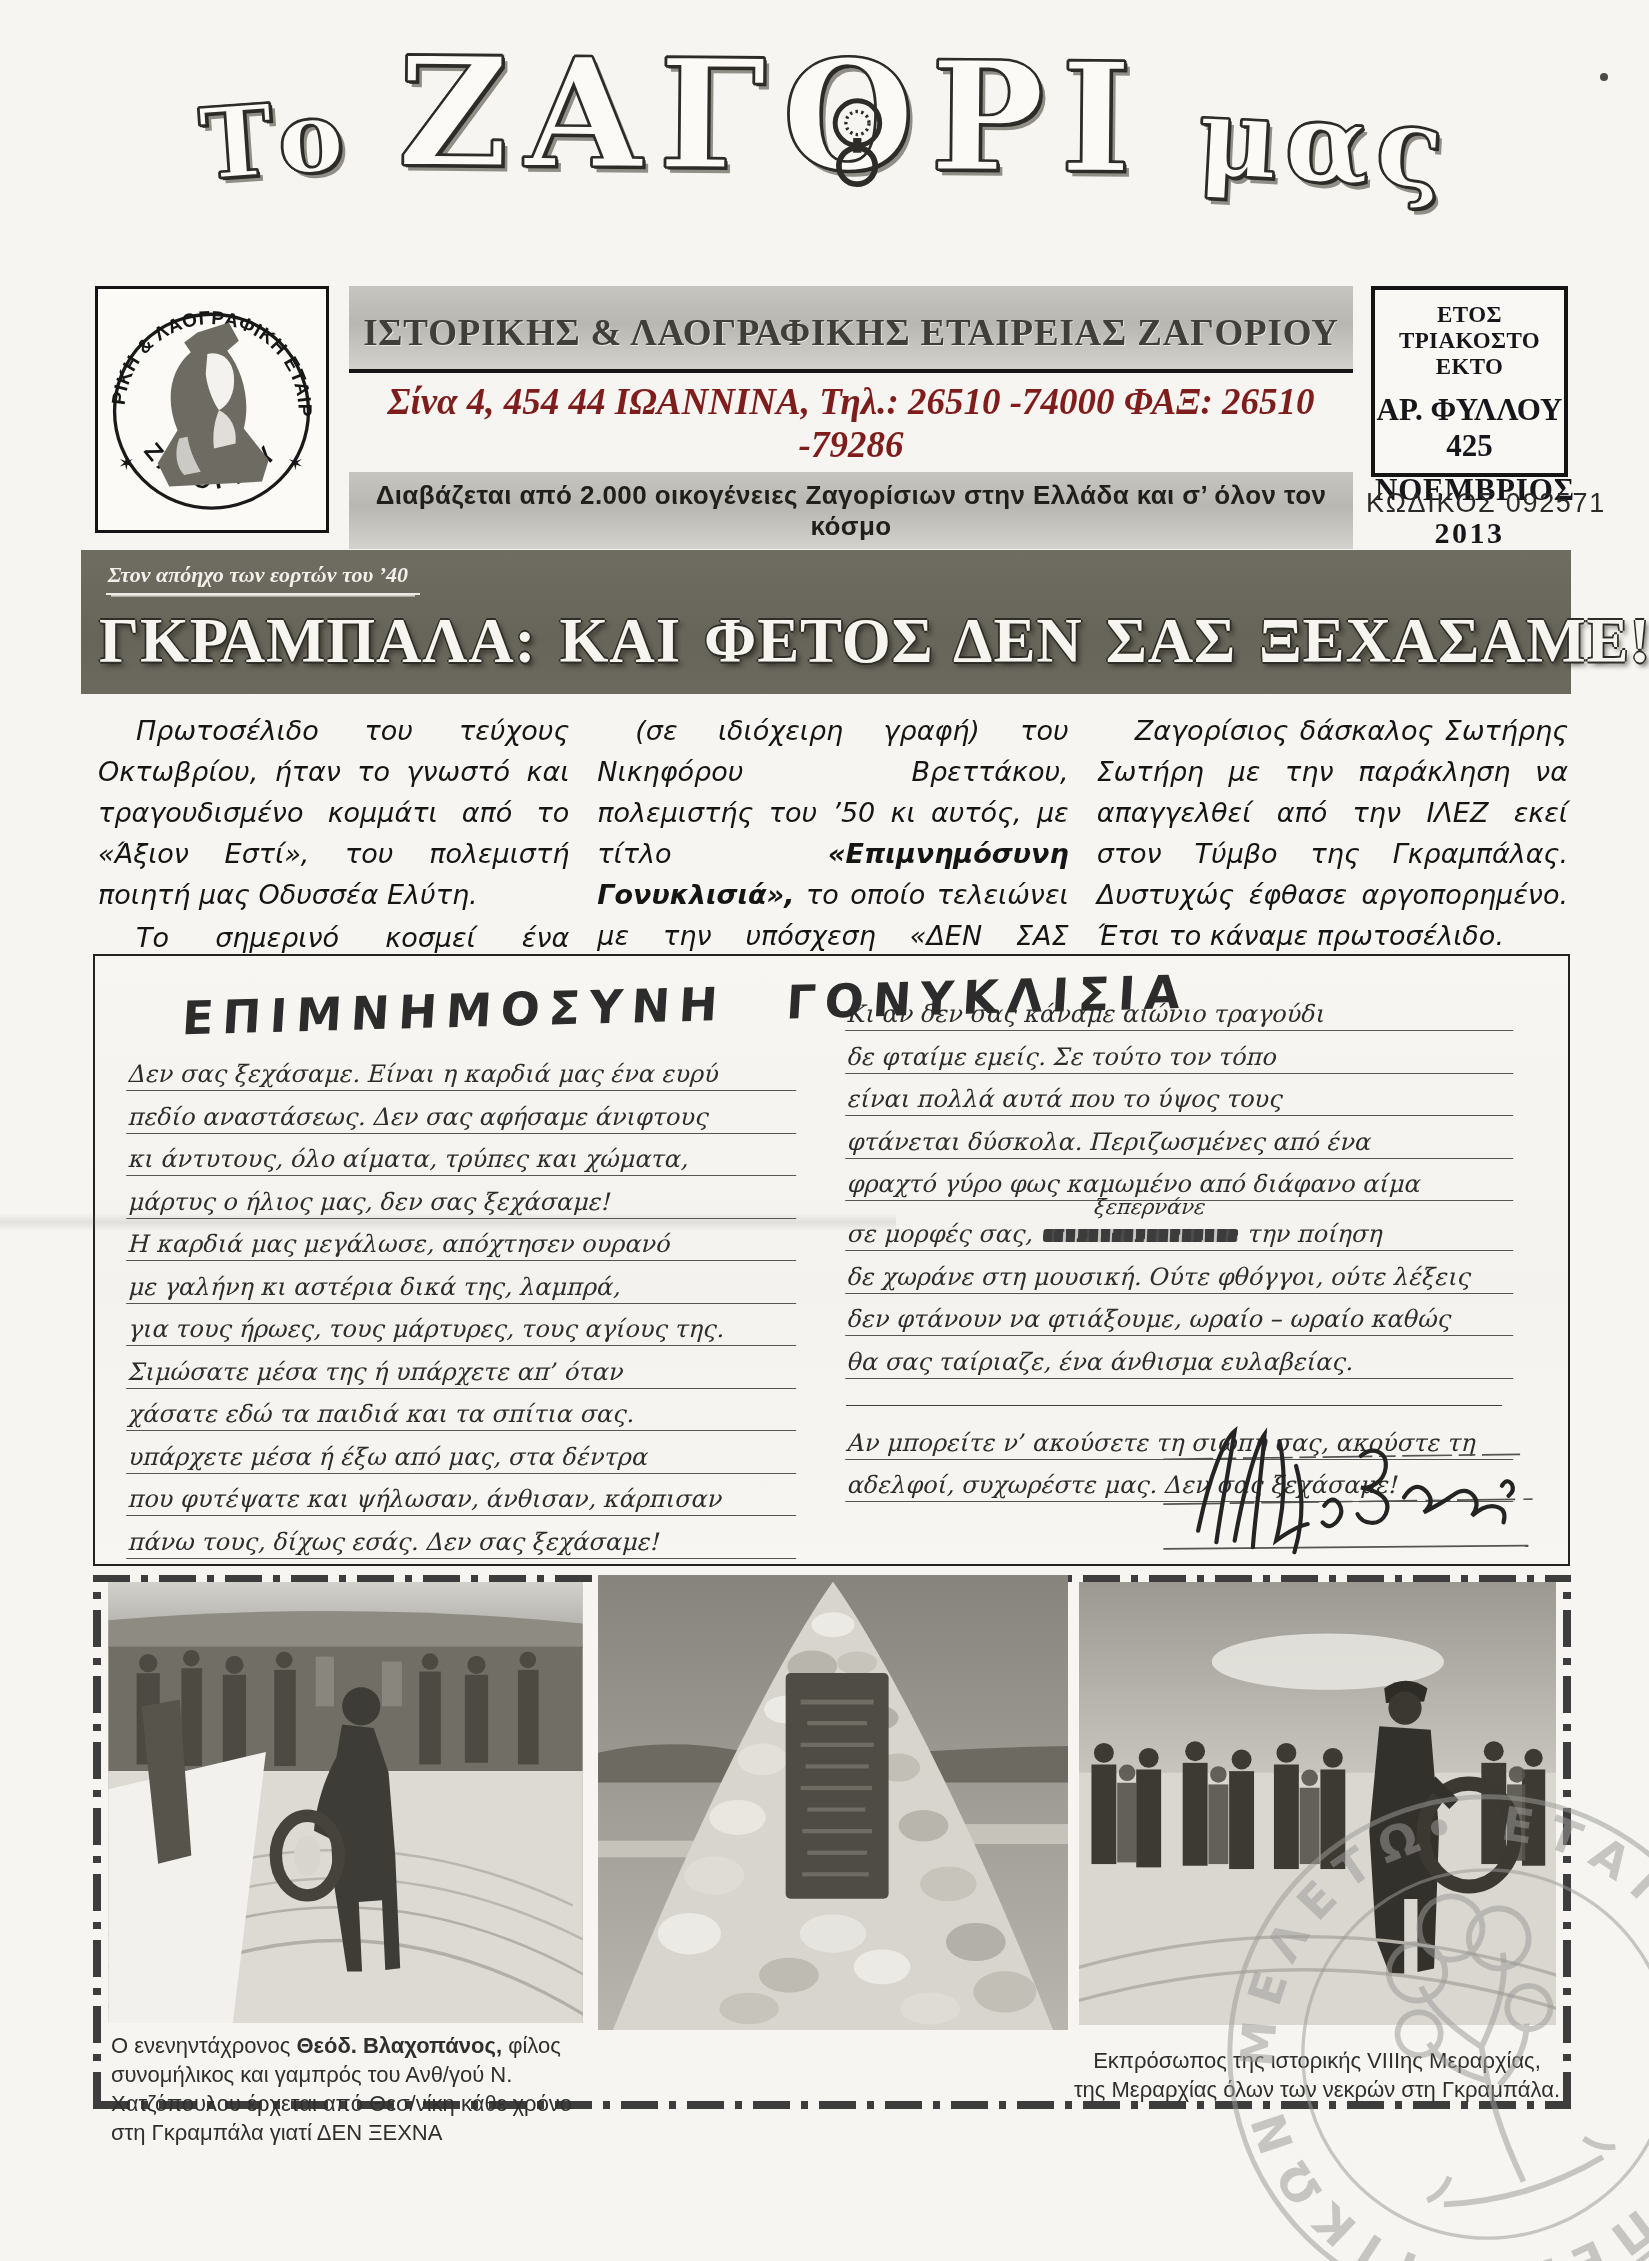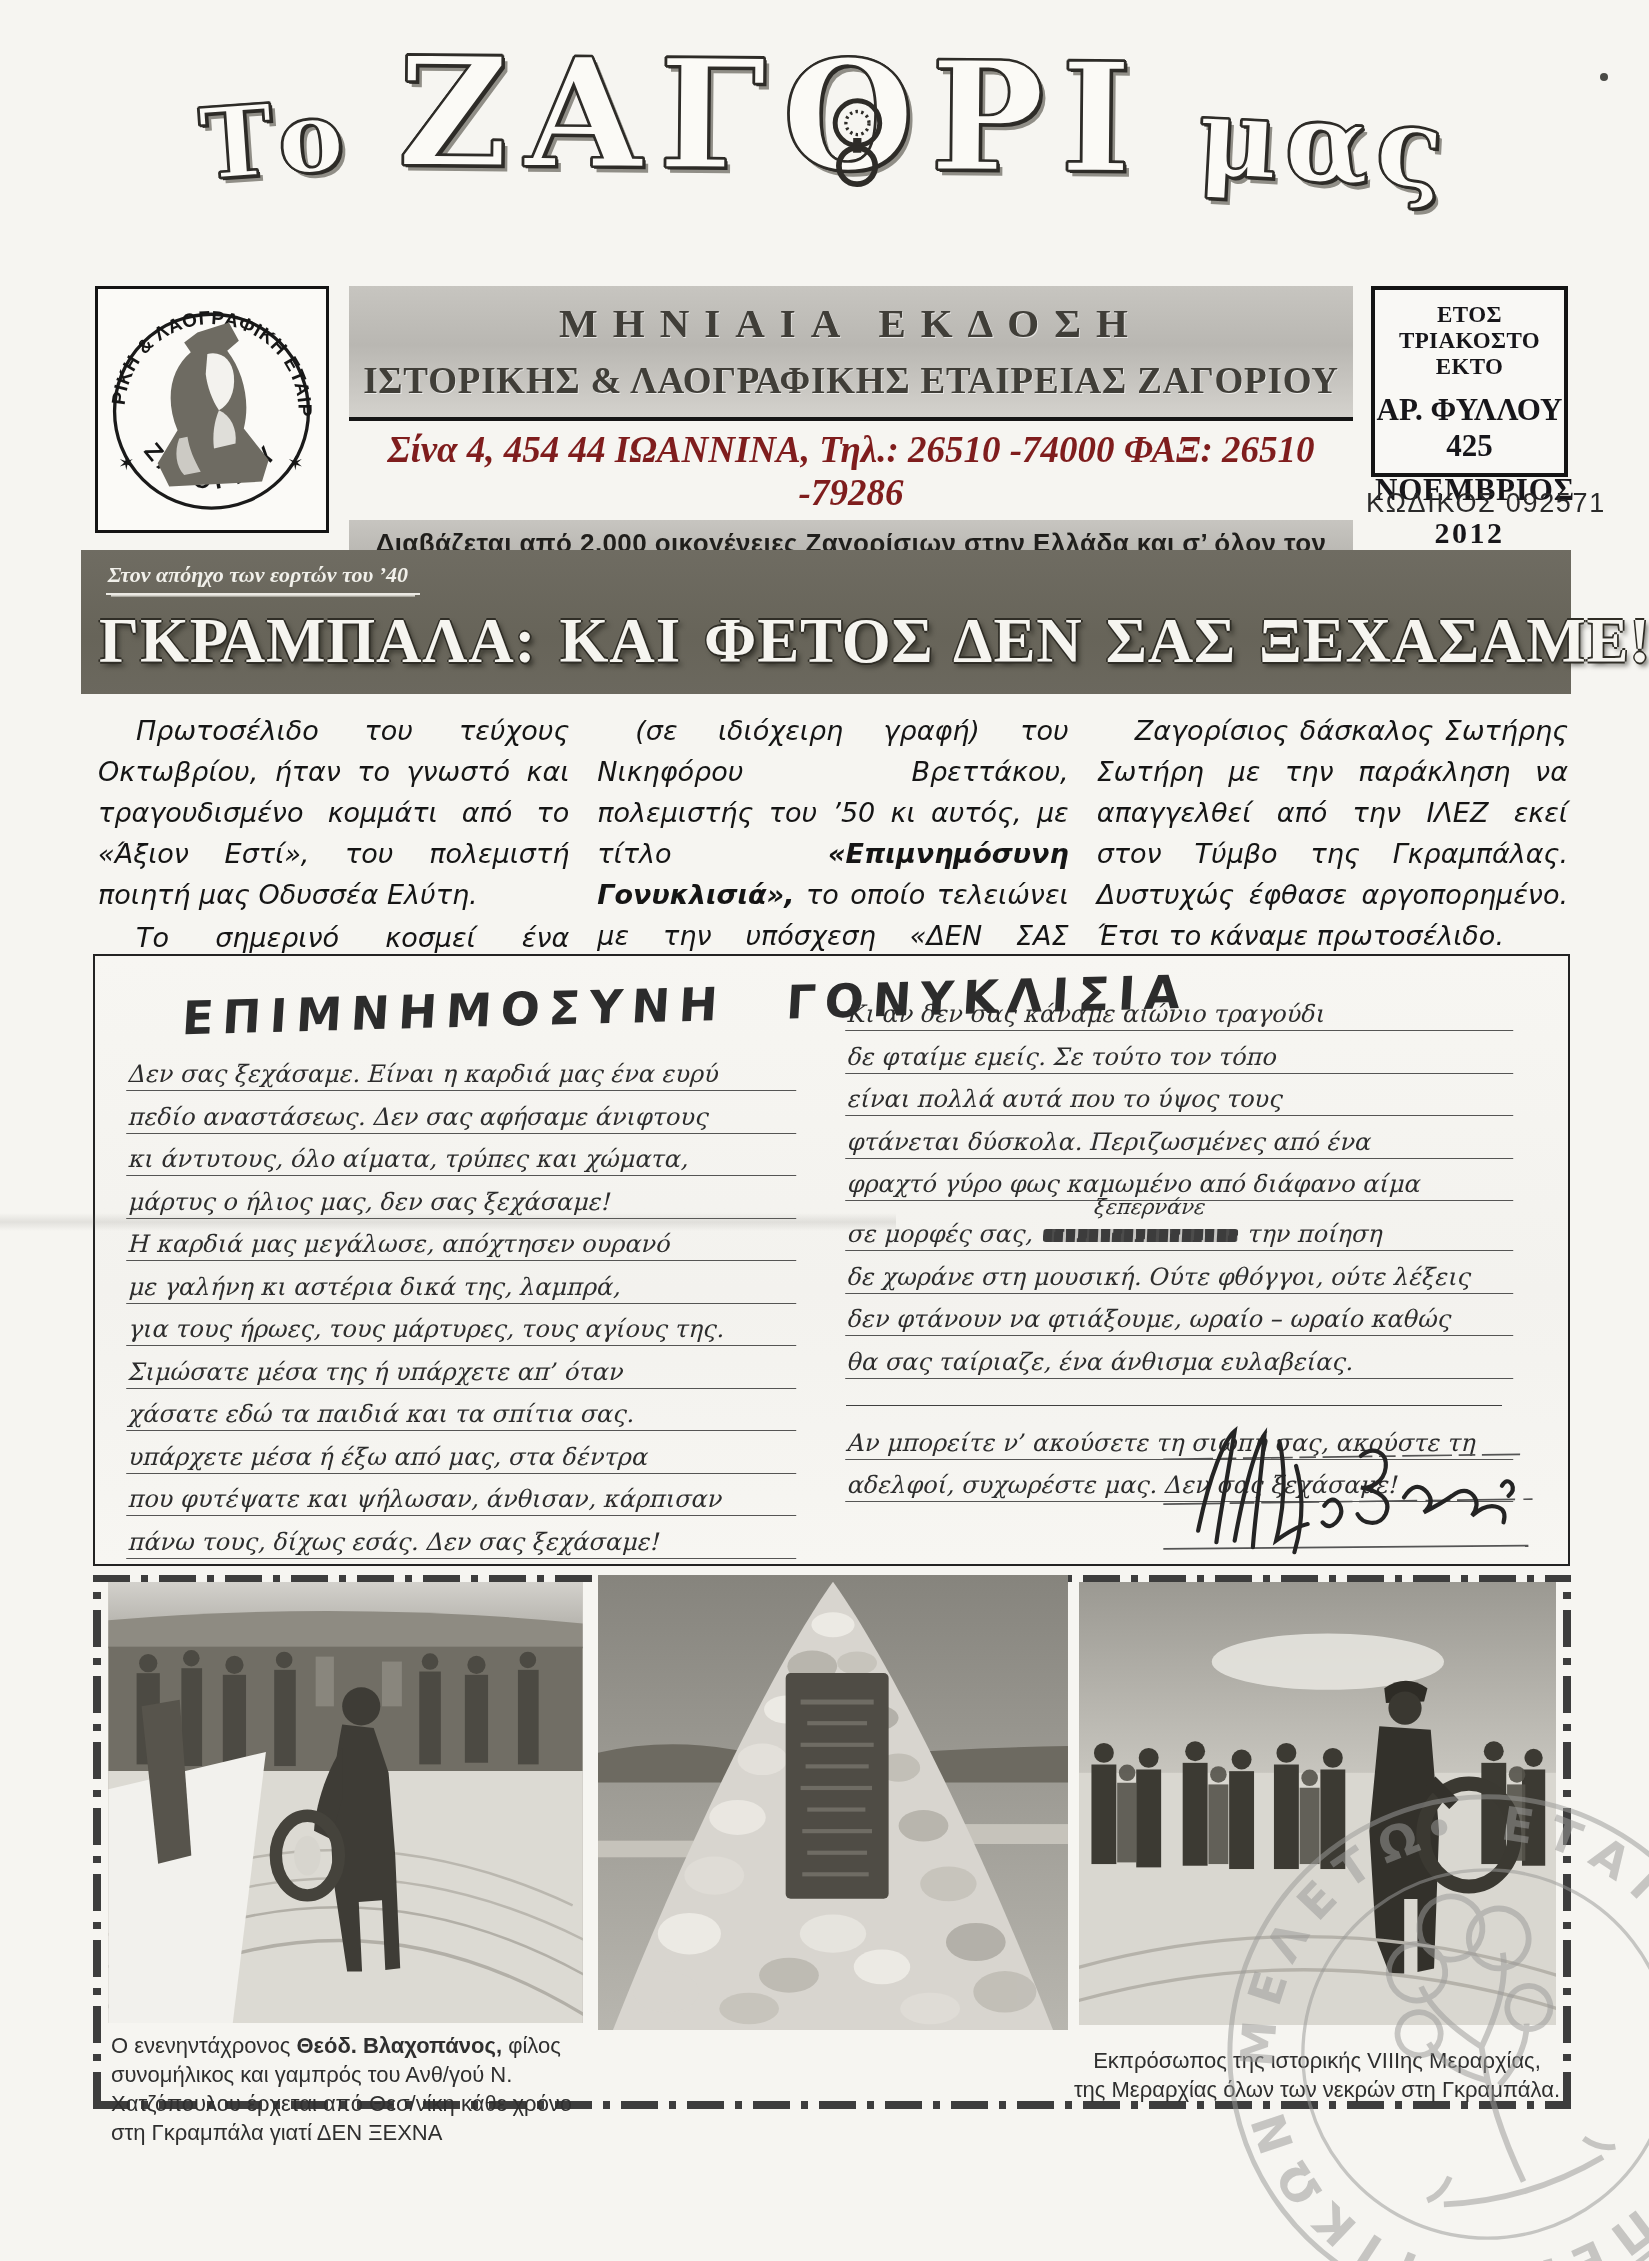--- a/index.html
+++ b/index.html
@@ -141,36 +141,35 @@
         <path d="M120,52 L158,40 170,62 156,74 C176,100 184,136 176,168 L206,206 198,232 86,238 72,210 96,170 C80,132 88,96 112,76 L104,64 Z" fill="#6e6b62"></path>
         <path d="M132,78 C150,74 162,86 164,104 C166,124 158,140 146,146 C138,134 132,118 130,102 Z" fill="#f3f2ee"></path>
         <path d="M146,146 C160,152 168,168 166,186 L140,192 C138,176 140,160 146,146 Z" fill="#f3f2ee" opacity=".85"></path>
         <path d="M98,180 C92,196 94,214 104,224 L124,220 C116,206 110,192 108,178 Z" fill="#f3f2ee" opacity=".7"></path>
       </g>
     </svg>
   </div>
 
   <div class="hdr-center">
     <div class="band band1">
-      <div class="hdr-line1">ΜΗΝΙΑΙΑ ΕΚΔΟΣΗ</div>
       <div class="hdr-line2">ΙΣΤΟΡΙΚΗΣ &amp; ΛΑΟΓΡΑΦΙΚΗΣ ΕΤΑΙΡΕΙΑΣ ΖΑΓΟΡΙΟΥ</div>
     </div>
     <div class="rule"></div>
     <div class="hdr-address">Σίνα 4, 454 44 ΙΩΑΝΝΙΝΑ, Τηλ.: 26510 -74000 ΦΑΞ: 26510 -79286</div>
     <div class="band band2">
       <div class="hdr-circulation">Διαβάζεται από 2.000 οικογένειες Ζαγορίσιων στην Ελλάδα και σ’ όλον τον κόσμο</div>
     </div>
     <div class="rule" style="margin-top:5px"></div>
   </div>
 
   <div class="issue-box">
     <div class="issue-year-line">ΕΤΟΣ ΤΡΙΑΚΟΣΤΟ ΕΚΤΟ</div>
     <div class="issue-number">ΑΡ. ΦΥΛΛΟΥ 425</div>
     <div class="issue-month">ΝΟΕΜΒΡΙΟΣ</div>
-    <div class="issue-year">2012</div>
+    <div class="issue-year">2013</div>
   </div>
   <div class="code-line">ΚΩΔΙΚΟΣ 092571</div>
 
   <div class="banner">
     <span class="kicker">Στον απόηχο των εορτών του ’40</span>
     <div class="headline">ΓΚΡΑΜΠΑΛΑ: ΚΑΙ ΦΕΤΟΣ ΔΕΝ ΣΑΣ ΞΕΧΑΣΑΜΕ!</div>
   </div>
 
   <div class="article">
     <div>

